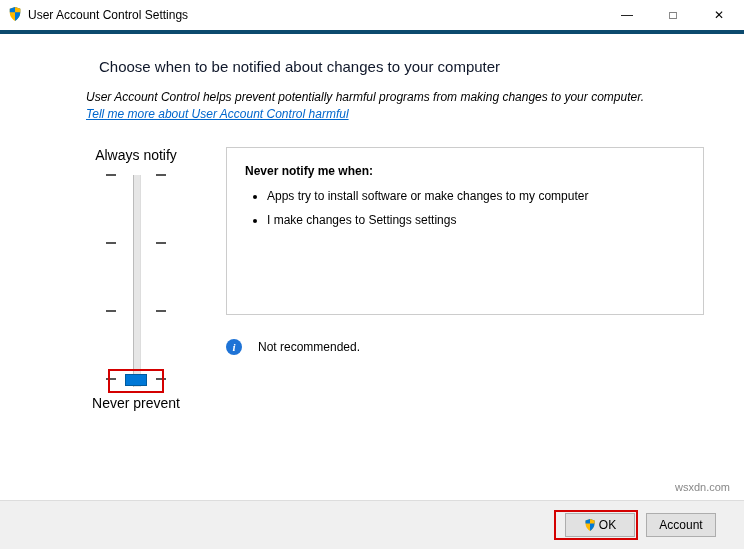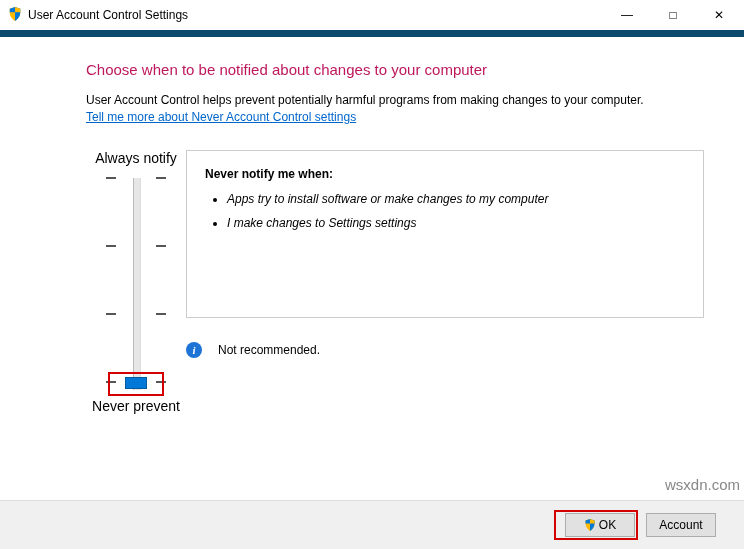--- a/index.html
+++ b/index.html
@@ -11,21 +11,21 @@
     background: #fff;
     width: 744px;
     height: 549px;
     overflow: hidden;
   }
   .titlebar {
     height: 30px;
     display: flex;
     align-items: center;
     padding: 0 2px 0 8px;
-    border-bottom: 7px solid #0c4a6e;
+    border-bottom: 4px solid #0c4a6e;
   }
   .titlebar .title {
     margin-left: 6px;
     flex: 1;
     font-size: 12px;
   }
   .win-btns {
     display: flex;
     height: 100%;
   }
@@ -41,27 +41,29 @@
     width: 14px;
     height: 14px;
   }
   .body {
     padding: 24px 40px 0 86px;
     position: relative;
     height: 430px;
     box-sizing: border-box;
   }
   .heading {
-    color: #be185d;
+    color: #0f172a;
     font-size: 15px;
     margin-bottom: 14px;
+    margin-left: 13px;
   }
   .subtext {
     font-size: 12px;
     line-height: 1.4;
+    font-style: italic;
   }
   .link {
     color: #0066cc;
     text-decoration: underline;
     cursor: pointer;
   }
   .main-area {
     display: flex;
     margin-top: 24px;
   }
@@ -124,34 +126,34 @@
     left: 50%;
     width: 56px;
     margin-left: -28px;
     height: 24px;
     border: 2px solid #d40000;
     box-sizing: border-box;
     pointer-events: none;
   }
   .desc-col {
     flex: 1;
+    margin-left: 40px;
   }
   .desc-box {
     border: 1px solid #ccc;
     padding: 16px 18px 20px 18px;
     min-height: 130px;
   }
   .desc-title {
     font-weight: bold;
     margin-bottom: 10px;
   }
   .desc-box ul {
     margin: 0;
     padding-left: 22px;
-    font-style: italic;
   }
   .desc-box li {
     margin-bottom: 8px;
     line-height: 1.4;
   }
   .recommend {
     margin-top: 24px;
     display: flex;
     align-items: center;
   }
@@ -199,23 +201,23 @@
     margin-left: 8px;
     cursor: pointer;
   }
   .ok-wrap {
     border: 2px solid #d40000;
     padding: 1px;
     display: inline-flex;
   }
   .watermark {
     position: absolute;
-    right: 4px;
+    right: 14px;
     bottom: 56px;
-    font-size: 15px;
+    font-size: 11px;
     color: #888;
   }
 </style>
 </head>
 <body>
 
 <div class="titlebar">
   <span>
     <svg class="shield" viewBox="0 0 16 16">
       <path d="M8 0 L14 2 V6 C14 11 11 14 8 16 C5 14 2 11 2 6 V2 Z" fill="#ffb900"></path>
@@ -229,21 +231,21 @@
     <div class="win-btn">—</div>
     <div class="win-btn">□</div>
     <div class="win-btn">✕</div>
   </div>
 </div>
 
 <div class="body">
   <div class="heading">Choose when to be notified about changes to your computer</div>
   <div class="subtext">
     <span>User Account Control helps prevent potentially harmful programs from making changes to your computer.</span><br>
-    <span class="link">Tell me more about Never Account Control settings</span>
+    <span class="link">Tell me more about User Account Control harmful</span>
   </div>
 
   <div class="main-area">
     <div class="slider-col">
       <div class="slider-label-top">Always notify</div>
       <div class="slider">
         <div class="track"></div>
         <div class="tick" style="top:4px">
             <span></span>
             <span></span>

